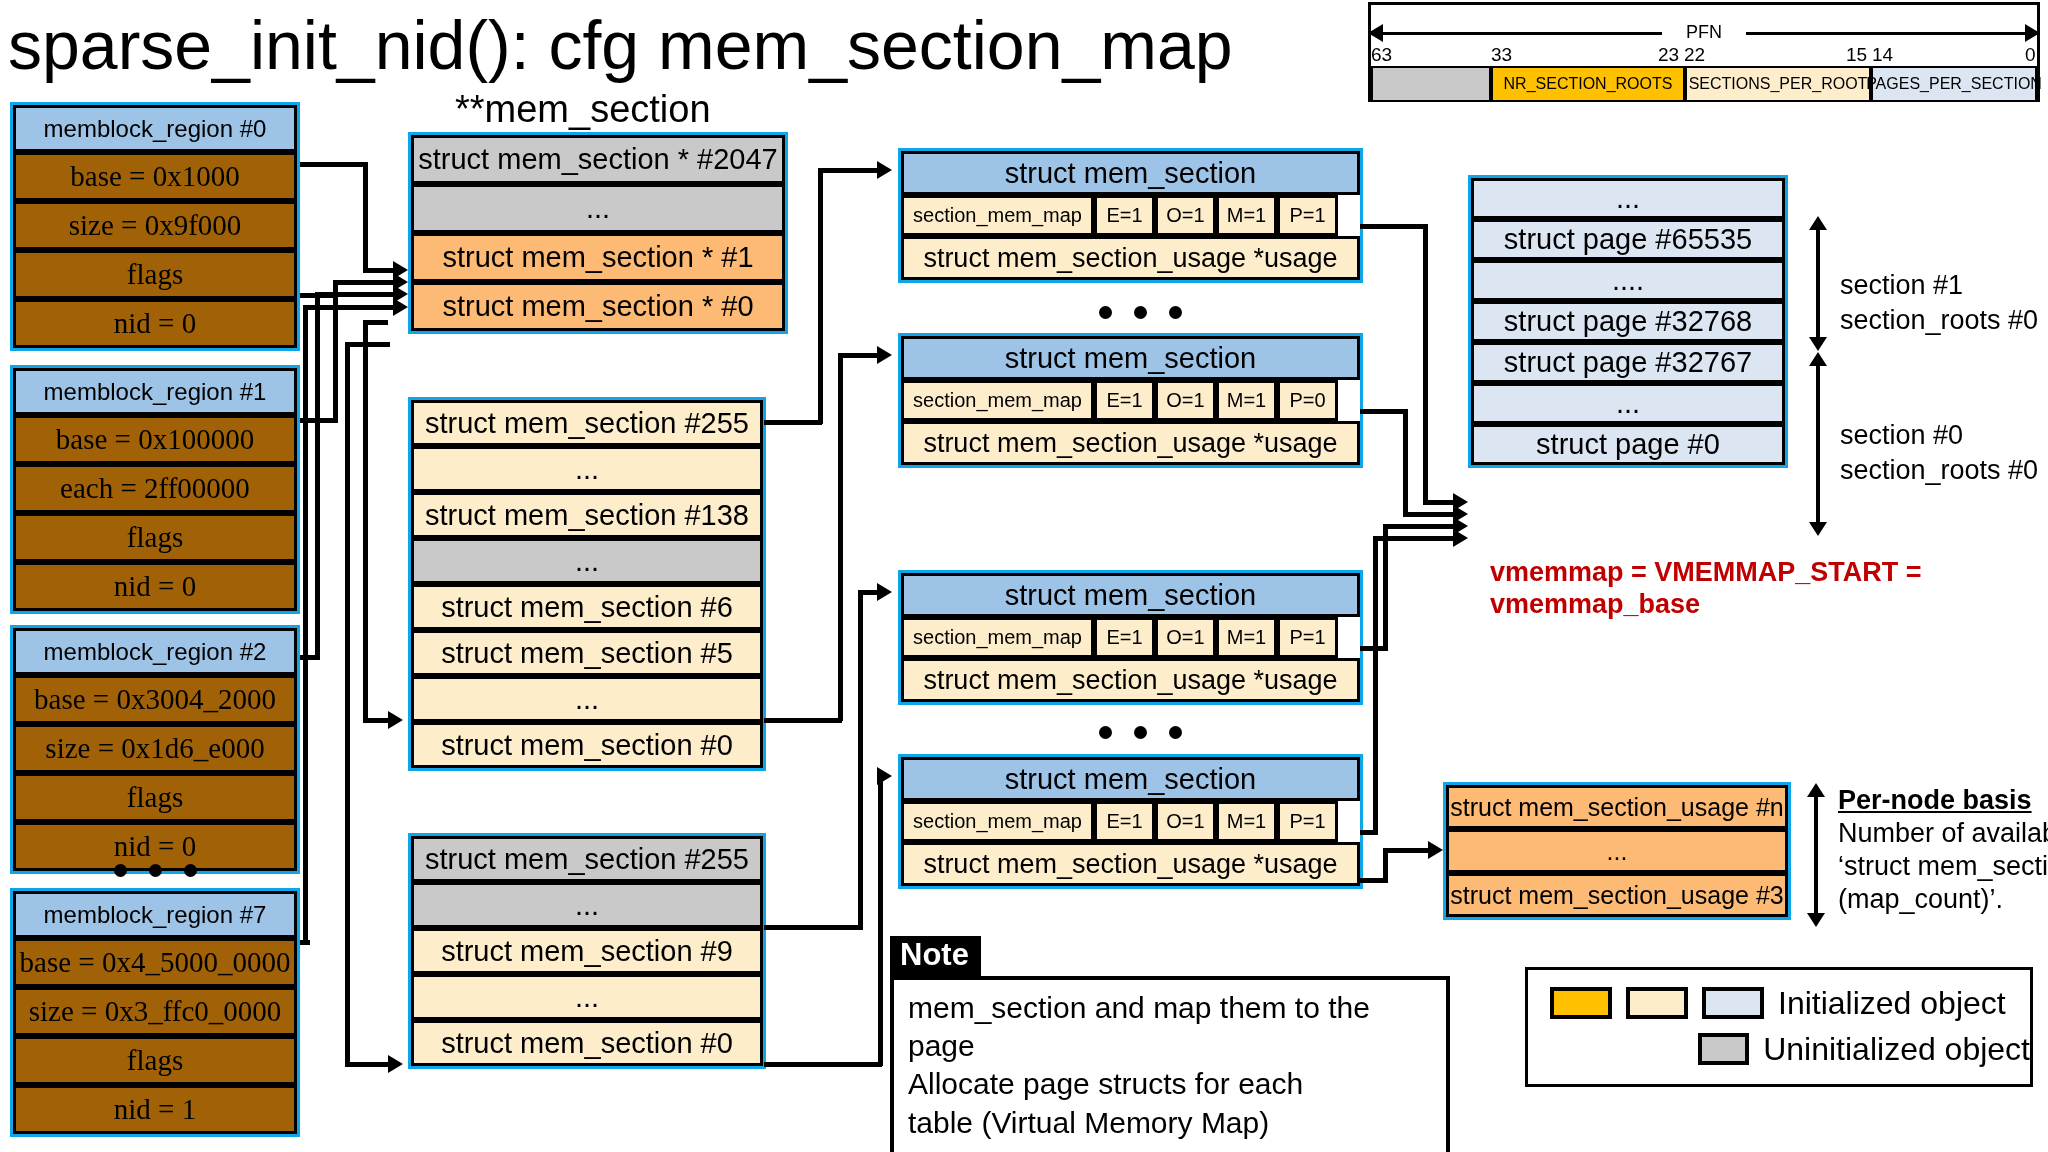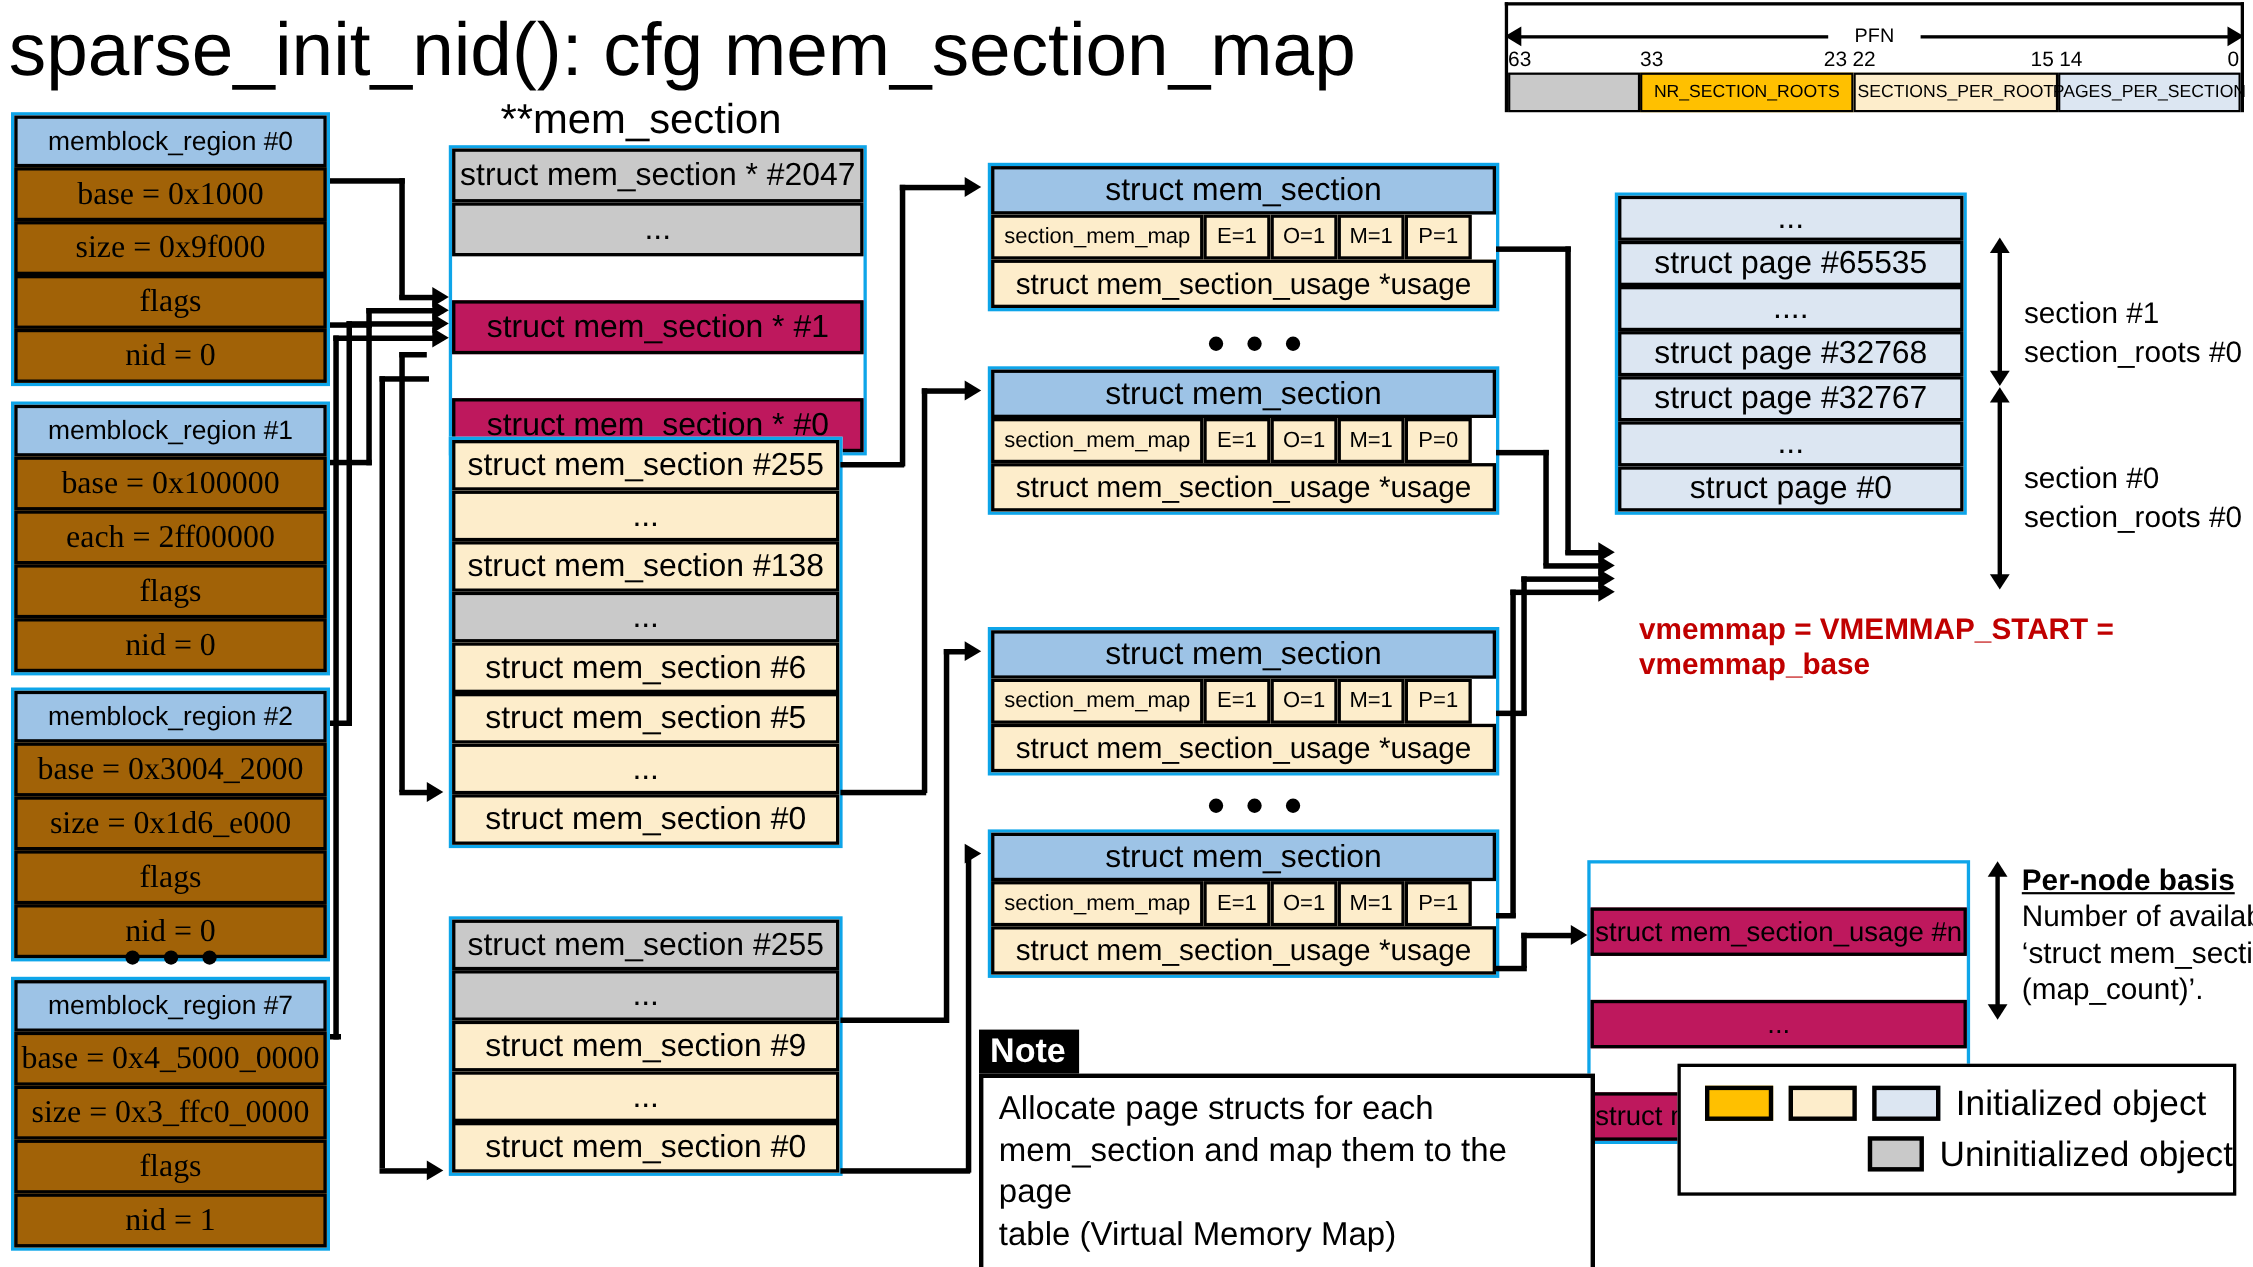--- a/index.html
+++ b/index.html
@@ -15,21 +15,21 @@
   }
 
   
   .cell {
     border:3px solid #000;
     display:flex; align-items:center; justify-content:center;
     text-align:center; white-space:nowrap; overflow:hidden;
   }
   .c-blue   { background:#9DC3E6; }
   .c-gold   { background:#a16207;font-family:Liberation Serif, serif; }
-  .c-orange { background:#be185d;margin-top:40px; }
+  .c-orange { background:#fdba74; }
   .c-cream  { background:#FDEDCB; }
   .c-gray   { background:#C9C9C9; }
   .c-palebl { background:#DCE6F2; }
 
   
   .frame { border:3px solid #0ea5e9; background:#fff; }
 
   
   .mb-wrap { width:290px; }
   .mb-hdr  { height:47px; font-size:24px; }
@@ -310,22 +310,22 @@
 <div class="abs" id="pernode" style="left:1838px; top:784px;">
   <div style="font-weight:bold; text-decoration:underline;">Per-node basis</div>
   <div>Number of available</div>
   <div>‘struct mem_section</div>
   <div>(map_count)’.</div>
 </div>
 
 <div class="abs" style="left:890px; top:936px;">
   <div style="display:inline-block;" id="note-tab">Note</div>
   <div id="note-body">
+    <div>mem_section and map them to the page</div>
     <div>Allocate page structs for each</div>
-    <div>mem_section and map them to the page</div>
     <div>table (Virtual Memory Map)</div>
   </div>
 </div>
 
 <div class="abs" id="legend" style="left:1525px; top:967px;">
   <div class="lg-row">
     <div class="lg-sw" style="background:#FFC000;"></div>
     <div class="lg-sw" style="background:#FDEDCB;"></div>
     <div class="lg-sw" style="background:#DCE6F2;"></div>
     <div class="lg-txt">Initialized object</div>

